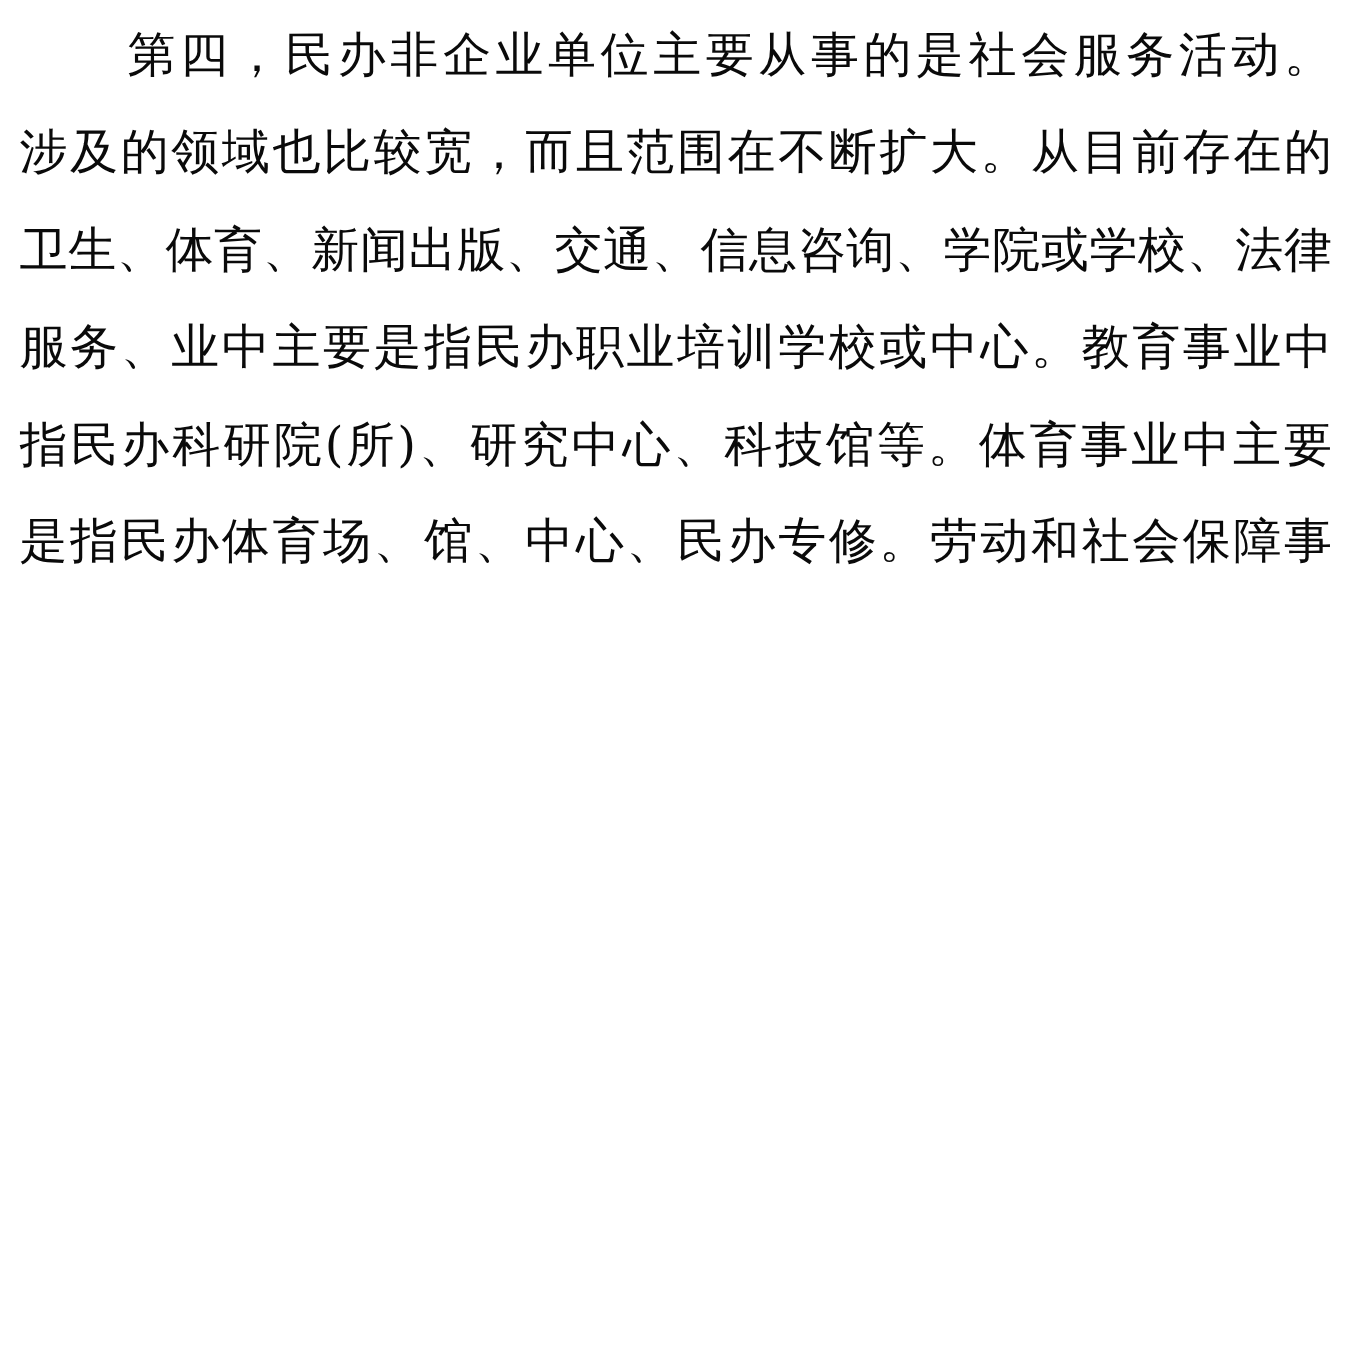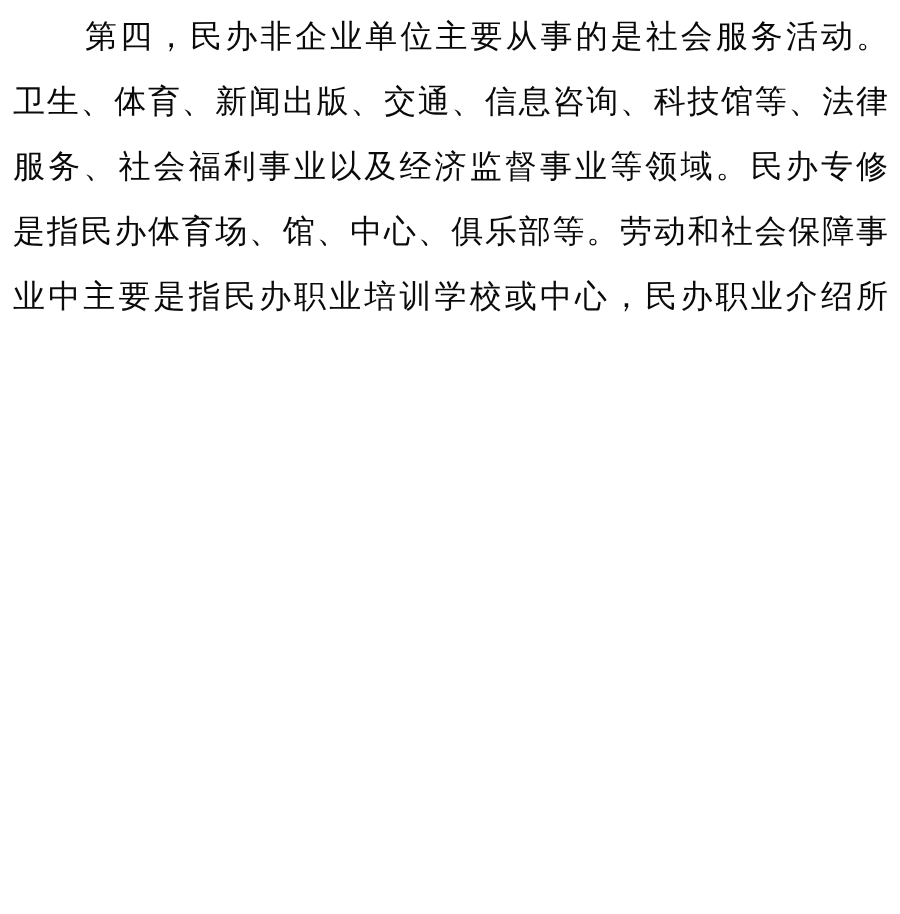--- a/index.html
+++ b/index.html
@@ -32,17 +32,18 @@
   }
   .text-line.first-line {
     text-indent: 72px;
   }
 </style>
 </head>
 <body>
 
 <div class="page">
   <div class="text-line first-line">第四，民办非企业单位主要从事的是社会服务活动。</div>
-  <div class="text-line">卫生、体育、新闻出版、交通、信息咨询、科技馆等、法律</div>
-  <div class="text-line">服务、社会福利事业以及经济监督事业等领域。民办专修</div>
-  <div class="text-line">是指民办体育场、馆、中心、俱乐部等。劳动和社会保障事</div>
-  <div class="text-line">业中主要是指民办职业培训学校或中心，民办职业介绍所</div>
+  <div class="text-line">涉及的领域也比较宽，而且范围在不断扩大。从目前存在的</div>
+  <div class="text-line">卫生、体育、新闻出版、交通、信息咨询、学院或学校、法律</div>
+  <div class="text-line">服务、业中主要是指民办职业培训学校或中心。教育事业中</div>
+  <div class="text-line">指民办科研院(所)、研究中心、科技馆等。体育事业中主要</div>
+  <div class="text-line">是指民办体育场、馆、中心、民办专修。劳动和社会保障事</div>
 </div>
 
 </body></html>

